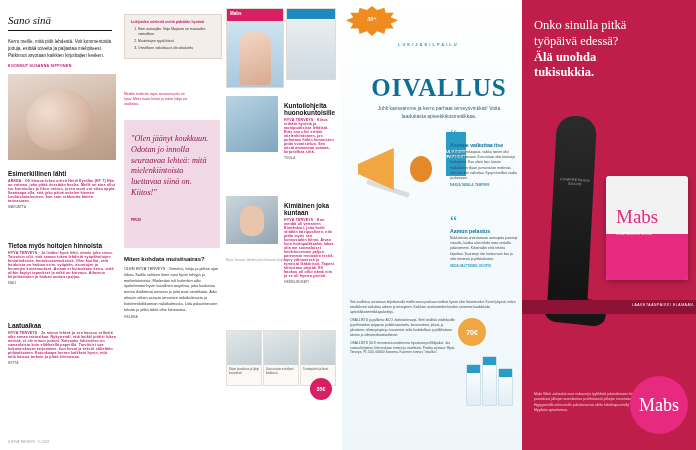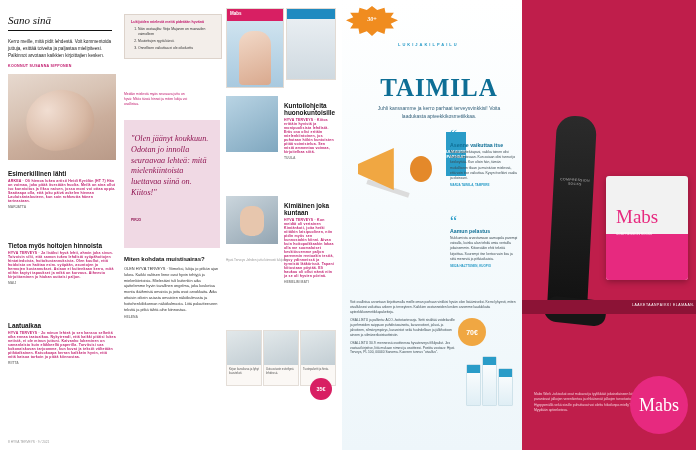--- a/index.html
+++ b/index.html
@@ -251,21 +251,21 @@
 
   <div class="gutter"></div>
 
   <div class="mid">
     <div class="bgwash"></div>
     <div class="burst">
       <div class="star"></div>
       <div class="txt">30+</div>
     </div>
     <div class="kilpa">LUKIJAKILPAILU</div>
-    <div class="midt2">TAIMILA</div>
+    <div class="midt2">OIVALLUS</div>
     <div class="midsub">Juhli kanssamme ja kerro parhaat terveysvinkkisi! Voita laadukasta apteekkikosmetiikkaa.</div>
 
     <div class="midimg">
       <div class="stick"></div>
       <div class="megaphone"></div>
       <div class="megaphone2"></div>
     </div>
 
     <div class="mtag">KUUKAUDEN PARHAAT</div>
 
@@ -296,20 +296,26 @@
       <div class="tube" style="left:16px;height:48px;">
           <i></i>
         </div>
       <div class="tube" style="left:32px;height:36px;">
           <i></i>
         </div>
     </div>
   </div>
 
   <div class="right">
+    <div class="rhead">
+      <div>Onko sinulla pitkä</div>
+      <div>työpäivä edessä?</div>
+      <div class="b">Älä unohda</div>
+      <div class="b">tukisukkia.</div>
+    </div>
 
     <div class="legwrap">
       <div class="leg"></div>
       <div class="foot"></div>
       <div class="legtext">COMPRESSION SOCKS</div>
     </div>
 
     <div class="pack">
       <div class="pb"></div>
       <div class="logo">Mabs</div>

